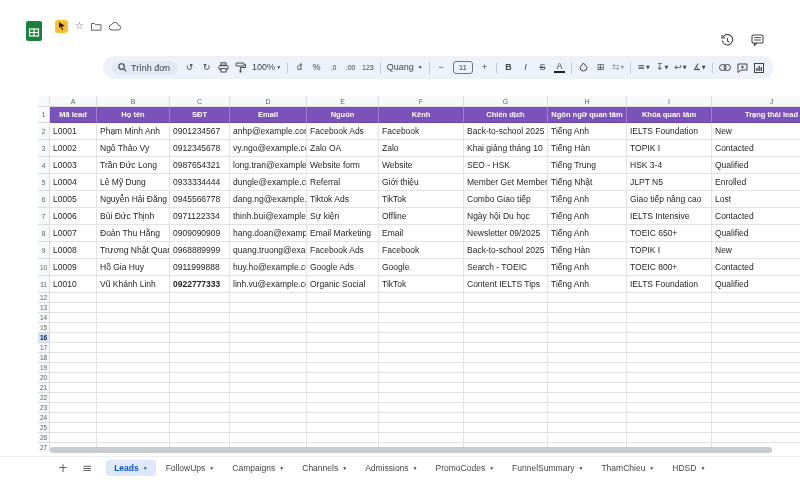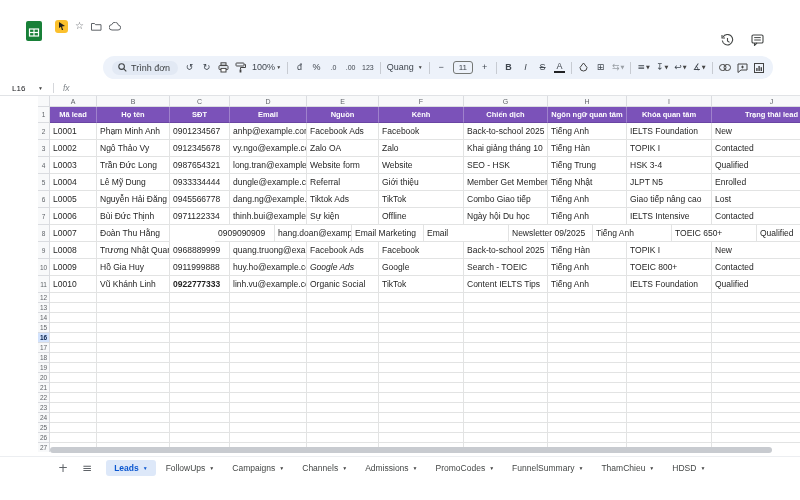--- a/index.html
+++ b/index.html
@@ -219,27 +219,20 @@
           <rect x="4.4" y="3" width="1.4" height="5" fill="#444"></rect>
           <rect x="6.6" y="4.2" width="1.4" height="3.8" fill="#444"></rect>
         </svg>
     </span>
     <span class="tb">
       
     </span>
 
   </div>
 
-  <div class="formula-bar">
-    <span class="name-box">L16</span>
-    <span class="nb-caret">▼</span>
-    <span class="fdiv"></span>
-    <span class="fx">fx</span>
-    <span style="margin-left:10px; flex:1;"></span>
-  </div>
 
   <div class="grid" id="grid" style="--hdr-bg: #7b52b9;">
       <div class="grow" style="height: 11px; line-height: 11px;">
         <div class="cell cletter" style="width: 12px;"></div>
         <div class="cell cletter" style="width: 47px;">A</div>
         <div class="cell cletter" style="width: 73px;">B</div>
         <div class="cell cletter" style="width: 60px;">C</div>
         <div class="cell cletter" style="width: 77px;">D</div>
         <div class="cell cletter" style="width: 72px;">E</div>
         <div class="cell cletter" style="width: 85px;">F</div>
@@ -336,21 +329,21 @@
         <div class="cell" style="width: 85px;">Offline</div>
         <div class="cell" style="width: 84px;">Ngày hội Du học</div>
         <div class="cell" style="width: 79px;">Tiếng Anh</div>
         <div class="cell" style="width: 85px;">IELTS Intensive</div>
         <div class="cell" style="width: 120px;">Contacted</div>
       </div>
       <div class="grow" style="height: 17px;">
         <div class="cell rowhdr" style="width: 12px;">8</div>
         <div class="cell" style="width: 47px;">L0007</div>
         <div class="cell" style="width: 73px;">Đoàn Thu Hằng</div>
-        <div class="cell" style="width: 60px; margin-left: 45px;">0909090909</div>
+        <div class="cell" style="width: 60px;">0909090909</div>
         <div class="cell" style="width: 77px;">hang.doan@example.com</div>
         <div class="cell" style="width: 72px;">Email Marketing</div>
         <div class="cell" style="width: 85px;">Email</div>
         <div class="cell" style="width: 84px;">Newsletter 09/2025</div>
         <div class="cell" style="width: 79px;">Tiếng Anh</div>
         <div class="cell" style="width: 85px;">TOEIC 650+</div>
         <div class="cell" style="width: 120px;">Qualified</div>
       </div>
       <div class="grow" style="height: 17px;">
         <div class="cell rowhdr" style="width: 12px;">9</div>
@@ -364,21 +357,21 @@
         <div class="cell" style="width: 79px;">Tiếng Hàn</div>
         <div class="cell" style="width: 85px;">TOPIK I</div>
         <div class="cell" style="width: 120px;">New</div>
       </div>
       <div class="grow" style="height: 17px;">
         <div class="cell rowhdr" style="width: 12px;">10</div>
         <div class="cell" style="width: 47px;">L0009</div>
         <div class="cell" style="width: 73px;">Hồ Gia Huy</div>
         <div class="cell" style="width: 60px;">0911999888</div>
         <div class="cell" style="width: 77px;">huy.ho@example.com</div>
-        <div class="cell" style="width: 72px; font-style: italic;">Google Ads</div>
+        <div class="cell" style="width: 72px;">Google Ads</div>
         <div class="cell" style="width: 85px;">Google</div>
         <div class="cell" style="width: 84px;">Search - TOEIC</div>
         <div class="cell" style="width: 79px;">Tiếng Anh</div>
         <div class="cell" style="width: 85px;">TOEIC 800+</div>
         <div class="cell" style="width: 120px;">Contacted</div>
       </div>
       <div class="grow" style="height: 17px;">
         <div class="cell rowhdr" style="width: 12px;">11</div>
         <div class="cell" style="width: 47px;">L0010</div>
         <div class="cell" style="width: 73px;">Vũ Khánh Linh</div>

